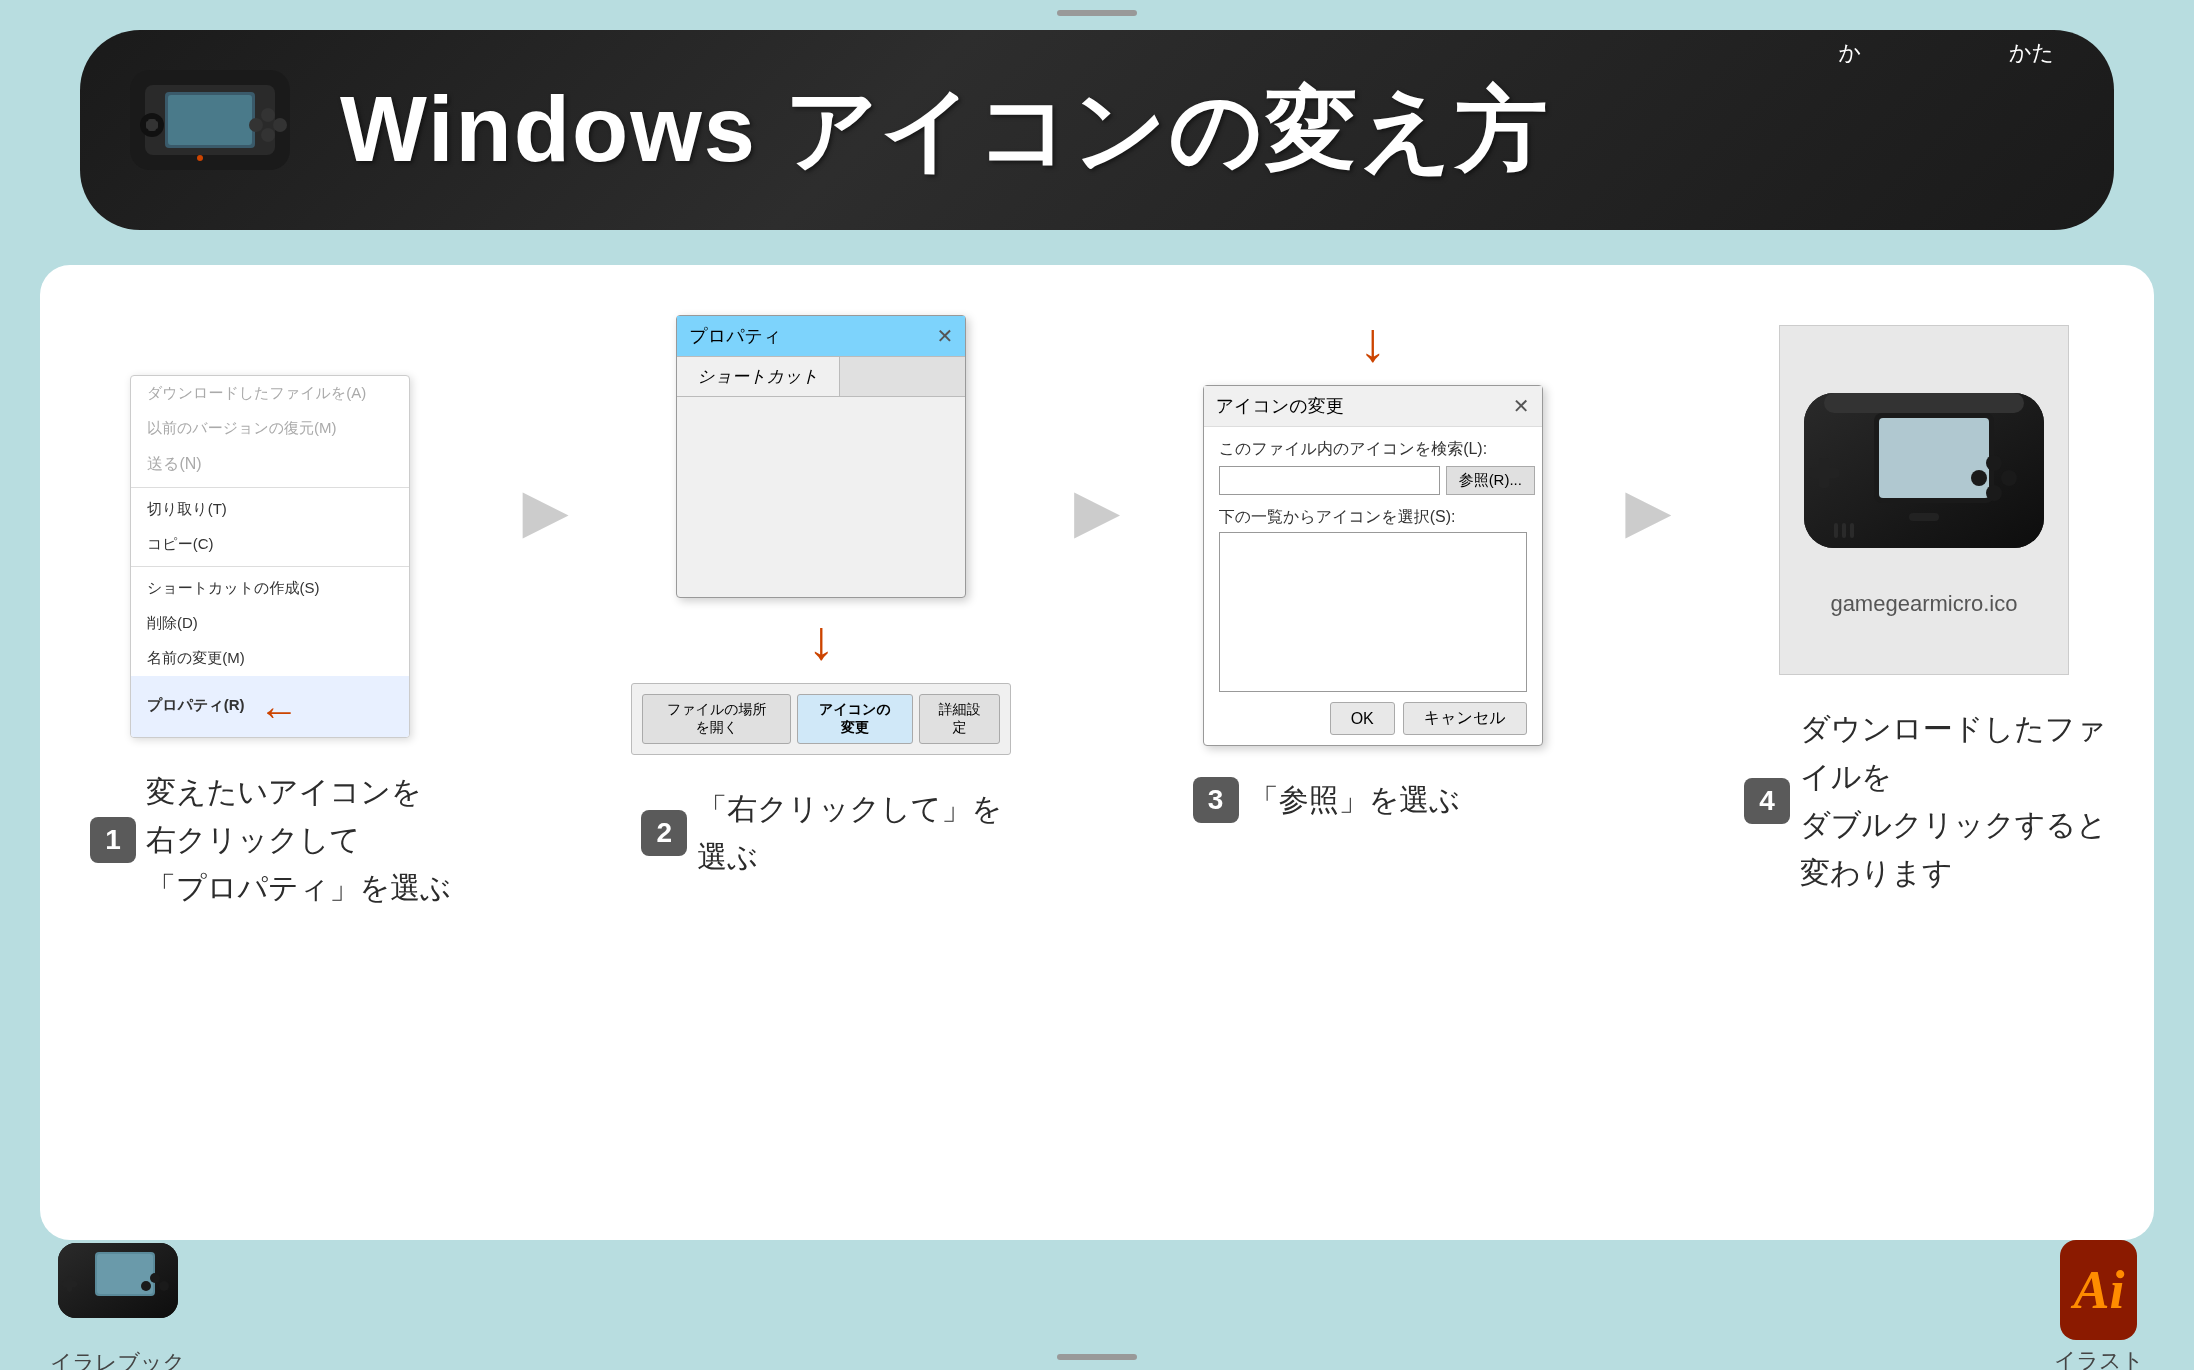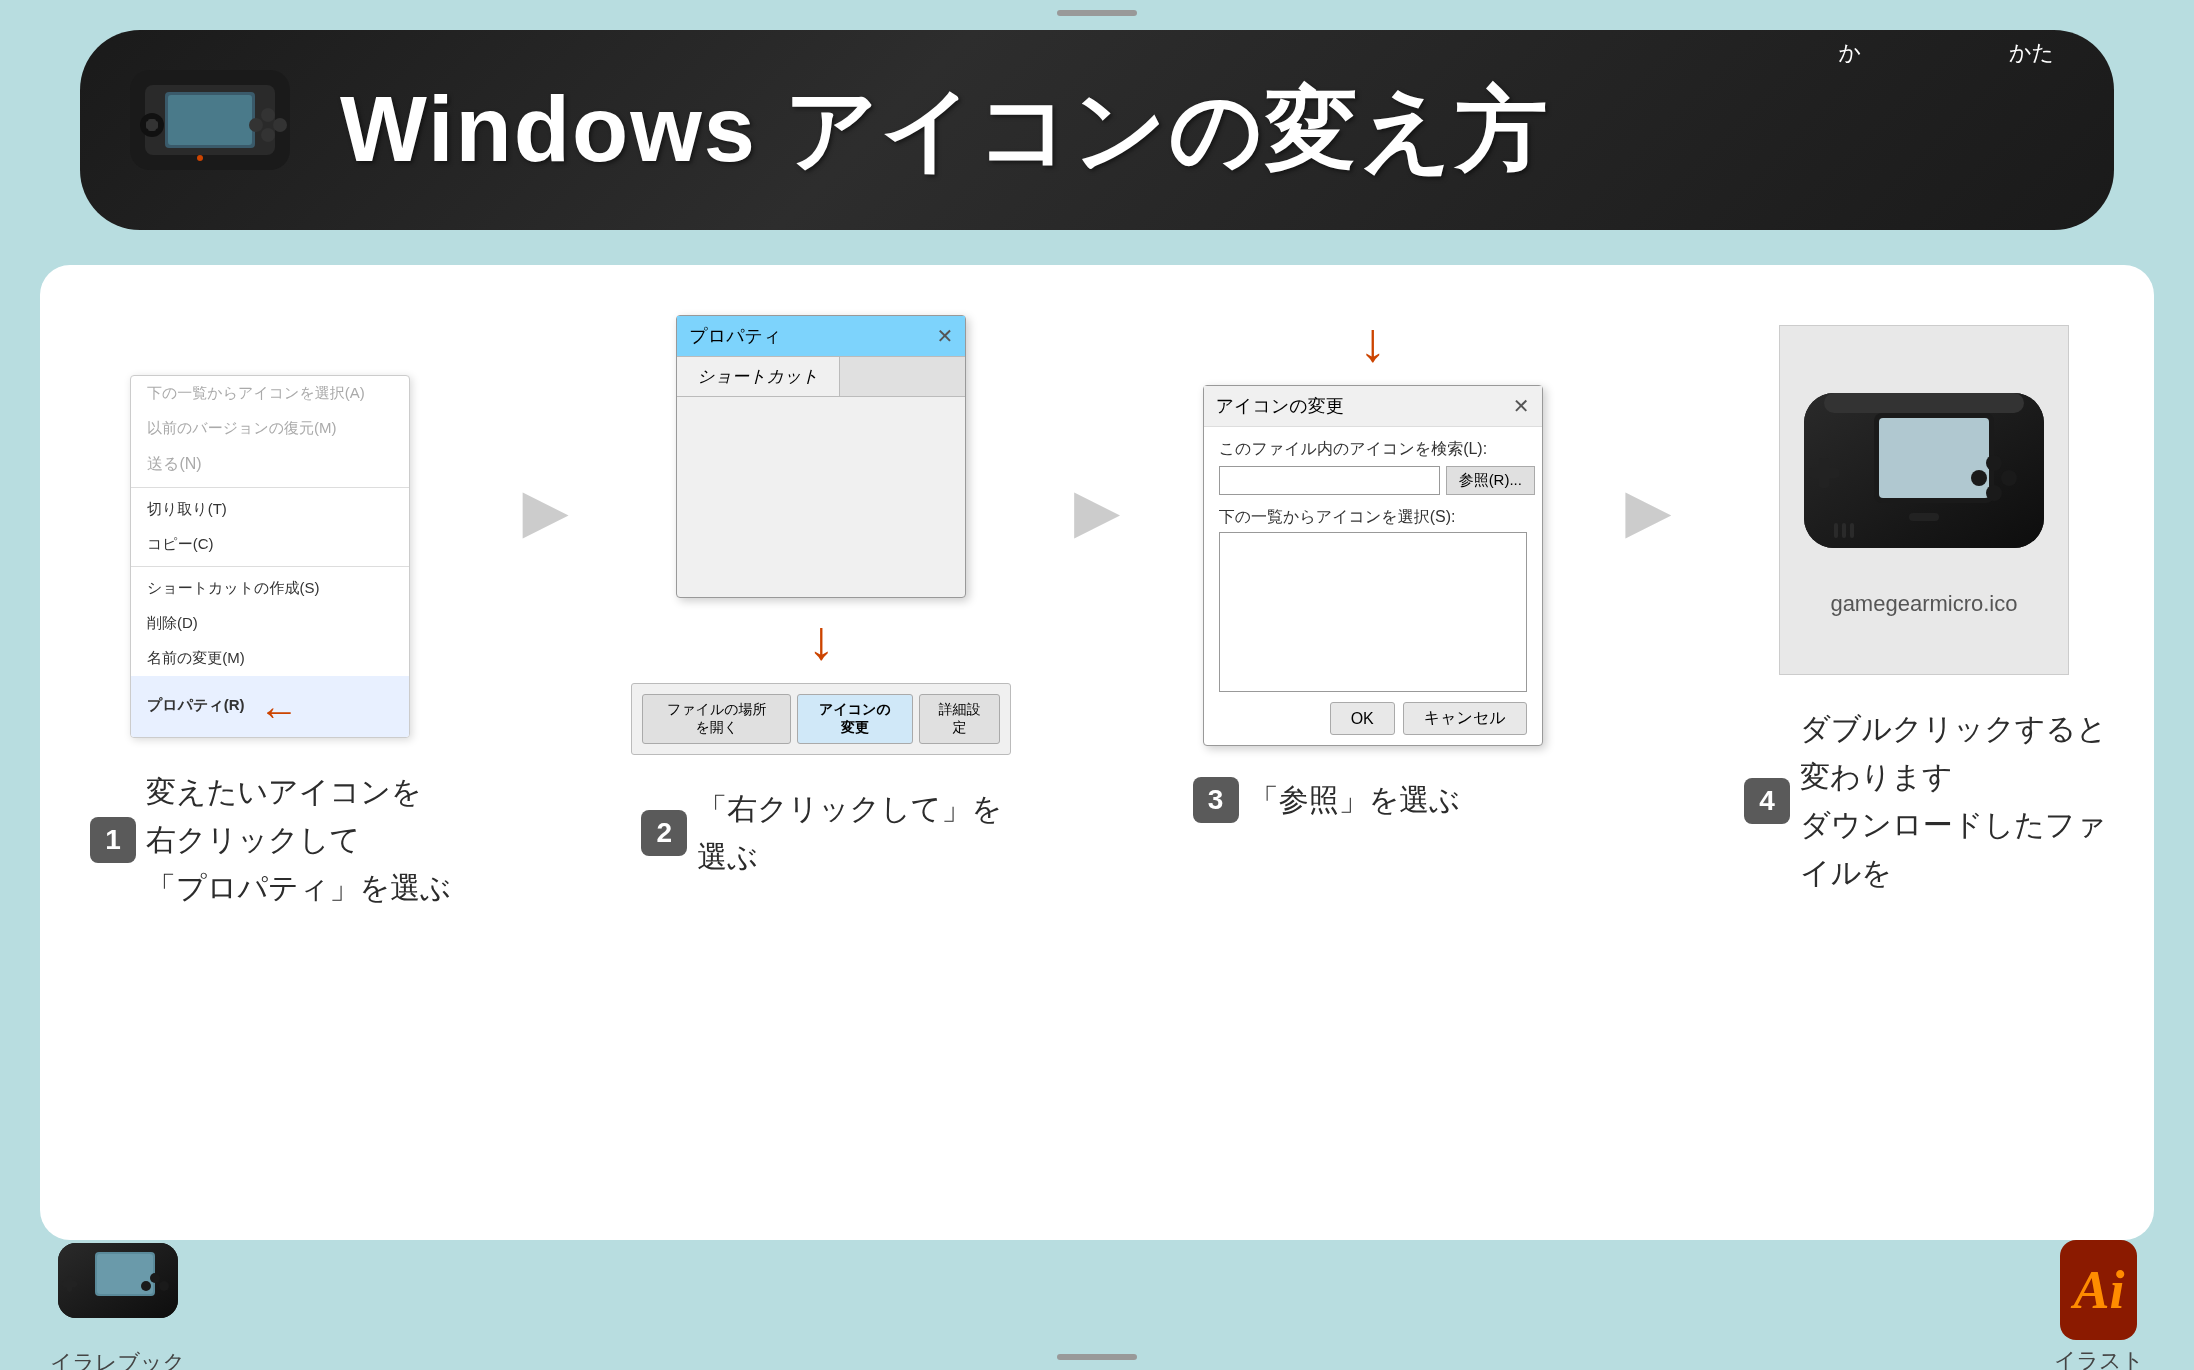--- a/index.html
+++ b/index.html
@@ -430,21 +430,21 @@
 </div>
 
 <div class="main-content">
   <div class="steps-row">
 
     <div class="step">
       <div class="step-visual-wrapper">
 
         <div style="position:relative;">
           <div class="context-menu">
-            <div class="menu-item dimmed" style="font-size:15px; color:#aaa;">下の一覧からアイコンを選択(A)</div>
+            <div class="menu-item dimmed" style="font-size:15px; color:#aaa;">ダウンロードしたファイルを(A)</div>
             <div class="menu-item dimmed" style="font-size:15px; color:#aaa;">以前のバージョンの復元(M)</div>
             <div class="menu-item dimmed" style="font-size:16px; color:#aaa;">送る(N)</div>
             <div class="menu-divider"></div>
             <div class="menu-item" style="font-size:15px;">切り取り(T)</div>
             <div class="menu-item" style="font-size:15px;">コピー(C)</div>
             <div class="menu-divider"></div>
             <div class="menu-item" style="font-size:15px;">ショートカットの作成(S)</div>
             <div class="menu-item" style="font-size:15px;">削除(D)</div>
             <div class="menu-item" style="font-size:15px;">名前の変更(M)</div>
             <div class="menu-item highlighted" style="font-size:15px; background:#e8f0ff;">
@@ -575,22 +575,22 @@
               <rect x="56" y="140" width="4" height="15" rx="2" fill="#2a2a2a"></rect>
             </svg>
             <div style="font-size:22px; color:#555; margin-top:8px;">gamegearmicro.ico</div>
           </div>
         </div>
       </div>
       <div class="step-description">
         <div class="step-header">
           <div class="step-number-badge">4</div>
           <div style="display:flex; flex-direction:column;">
+            <span class="step-text">ダウンロードしたファイルを</span>
             <span class="step-text">ダブルクリックすると変わります</span>
-            <span class="step-text">ダウンロードしたファイルを</span>
           </div>
         </div>
       </div>
     </div>
 
   </div>
 </div>
 
 <div class="bottom-bar">
   <div class="bottom-left">

